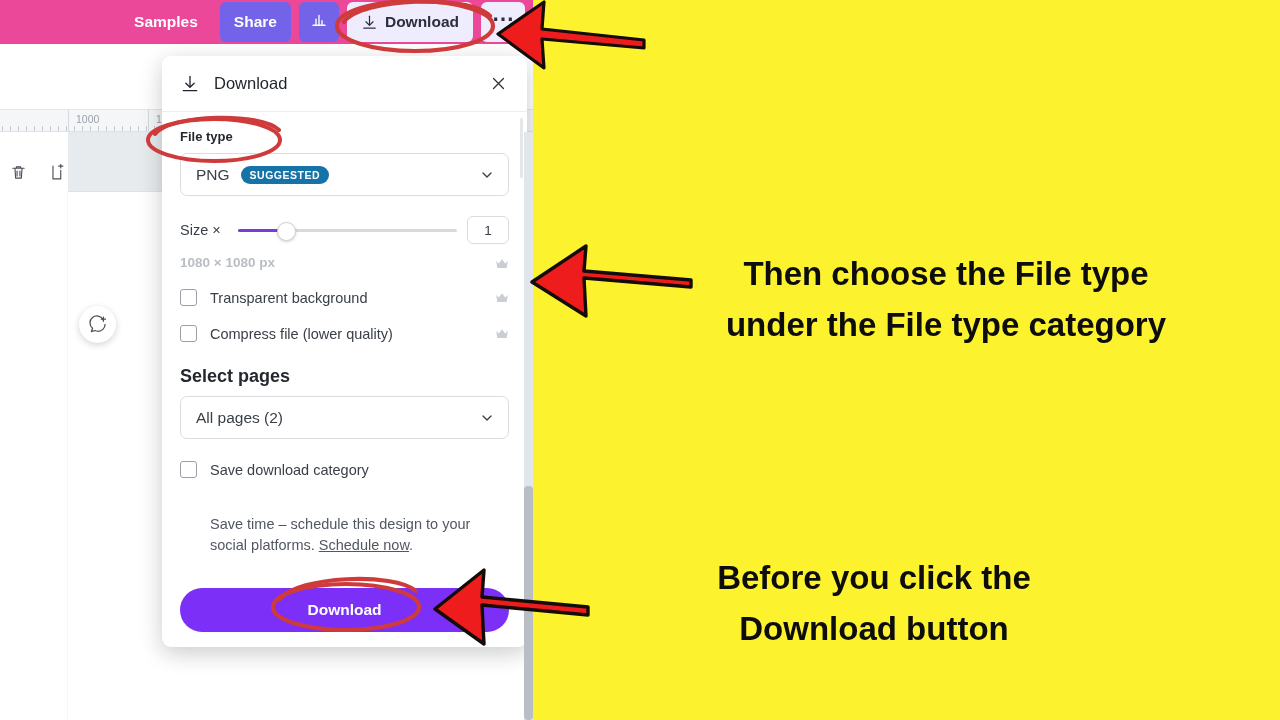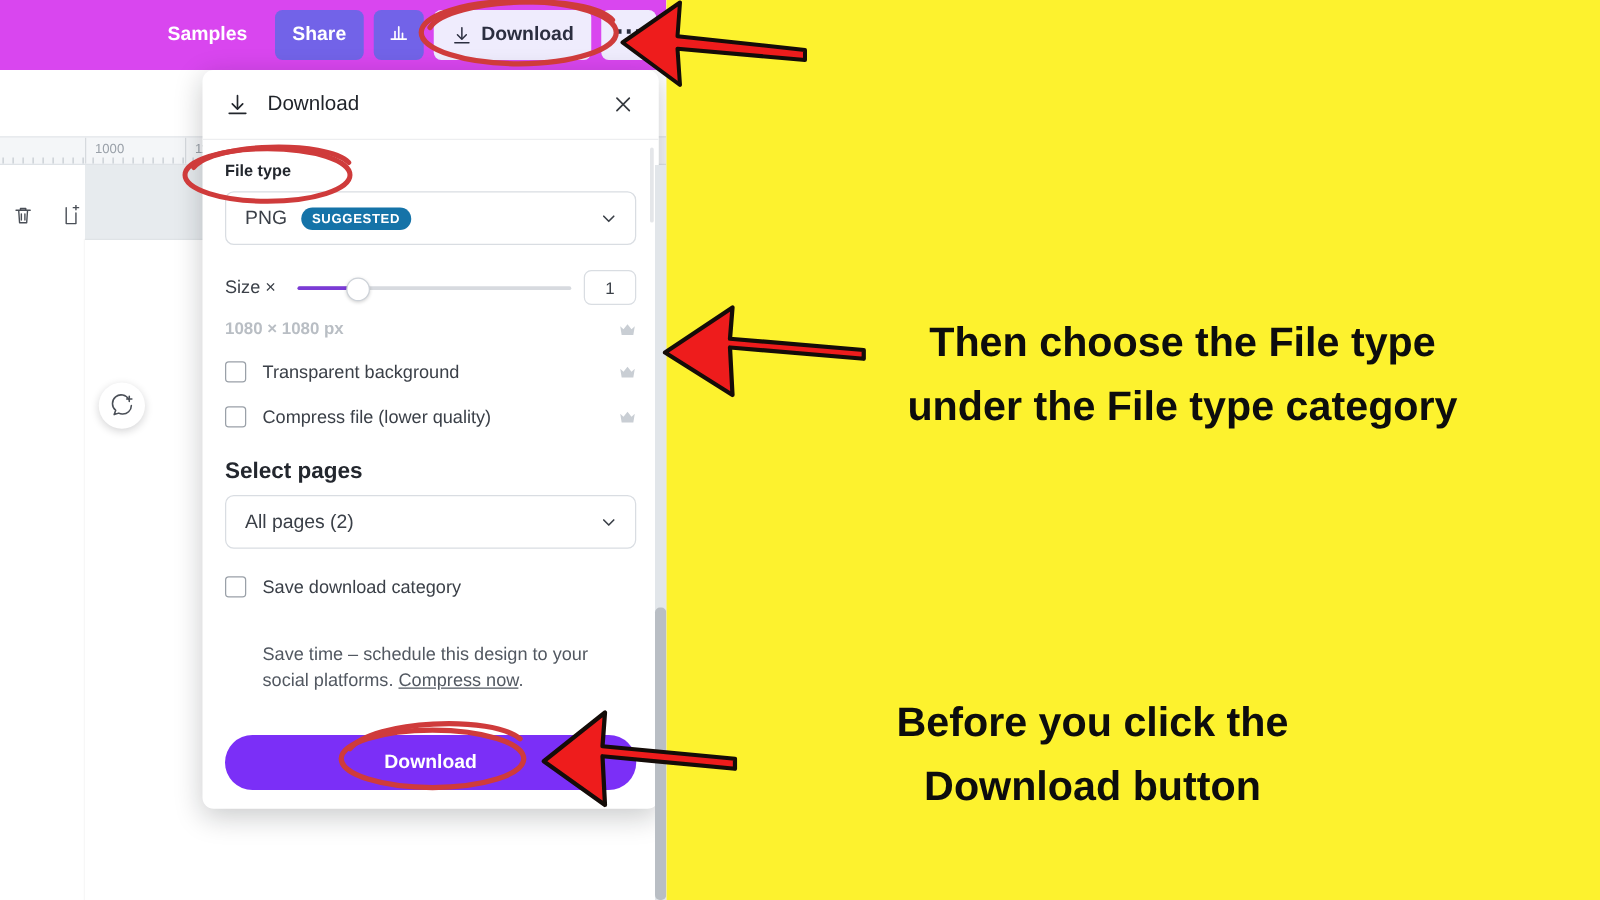--- a/index.html
+++ b/index.html
@@ -28,22 +28,22 @@
     left: 0; top: 0;
     width: 533px; height: 720px;
     background: #ffffff;
     overflow: hidden;
   }
 
   
   .topbar {
     position: absolute;
     left: 0; top: 0;
-    width: 533px; height: 56px;
-    background: #d946ef;
+    width: 533px; height: 44px;
+    background: #ec4899;
     display: flex;
     align-items: center;
     justify-content: flex-end;
     padding-right: 8px;
     box-sizing: border-box;
   }
   .tb-btn {
     height: 40px;
     border-radius: 6px;
     display: flex;
@@ -591,21 +591,21 @@
               </svg>
           </span>
         </div>
 
         <div class="check-row" style="margin-top:22px;">
           <span class="cb"></span>
           <span class="check-label">Save download category</span>
         </div>
 
         <div class="hint">
-          <span>Save time – schedule this design to your social platforms. </span><a href="#">Compress now</a><span>.</span>
+          <span>Save time – schedule this design to your social platforms. </span><a href="#">Schedule now</a><span>.</span>
         </div>
       </div>
 
       <div class="dl-cta">
         <span>Download</span>
       </div>
     </div>
 
     <div class="panel-scroll-track"></div>
     <div class="panel-scroll"></div>

